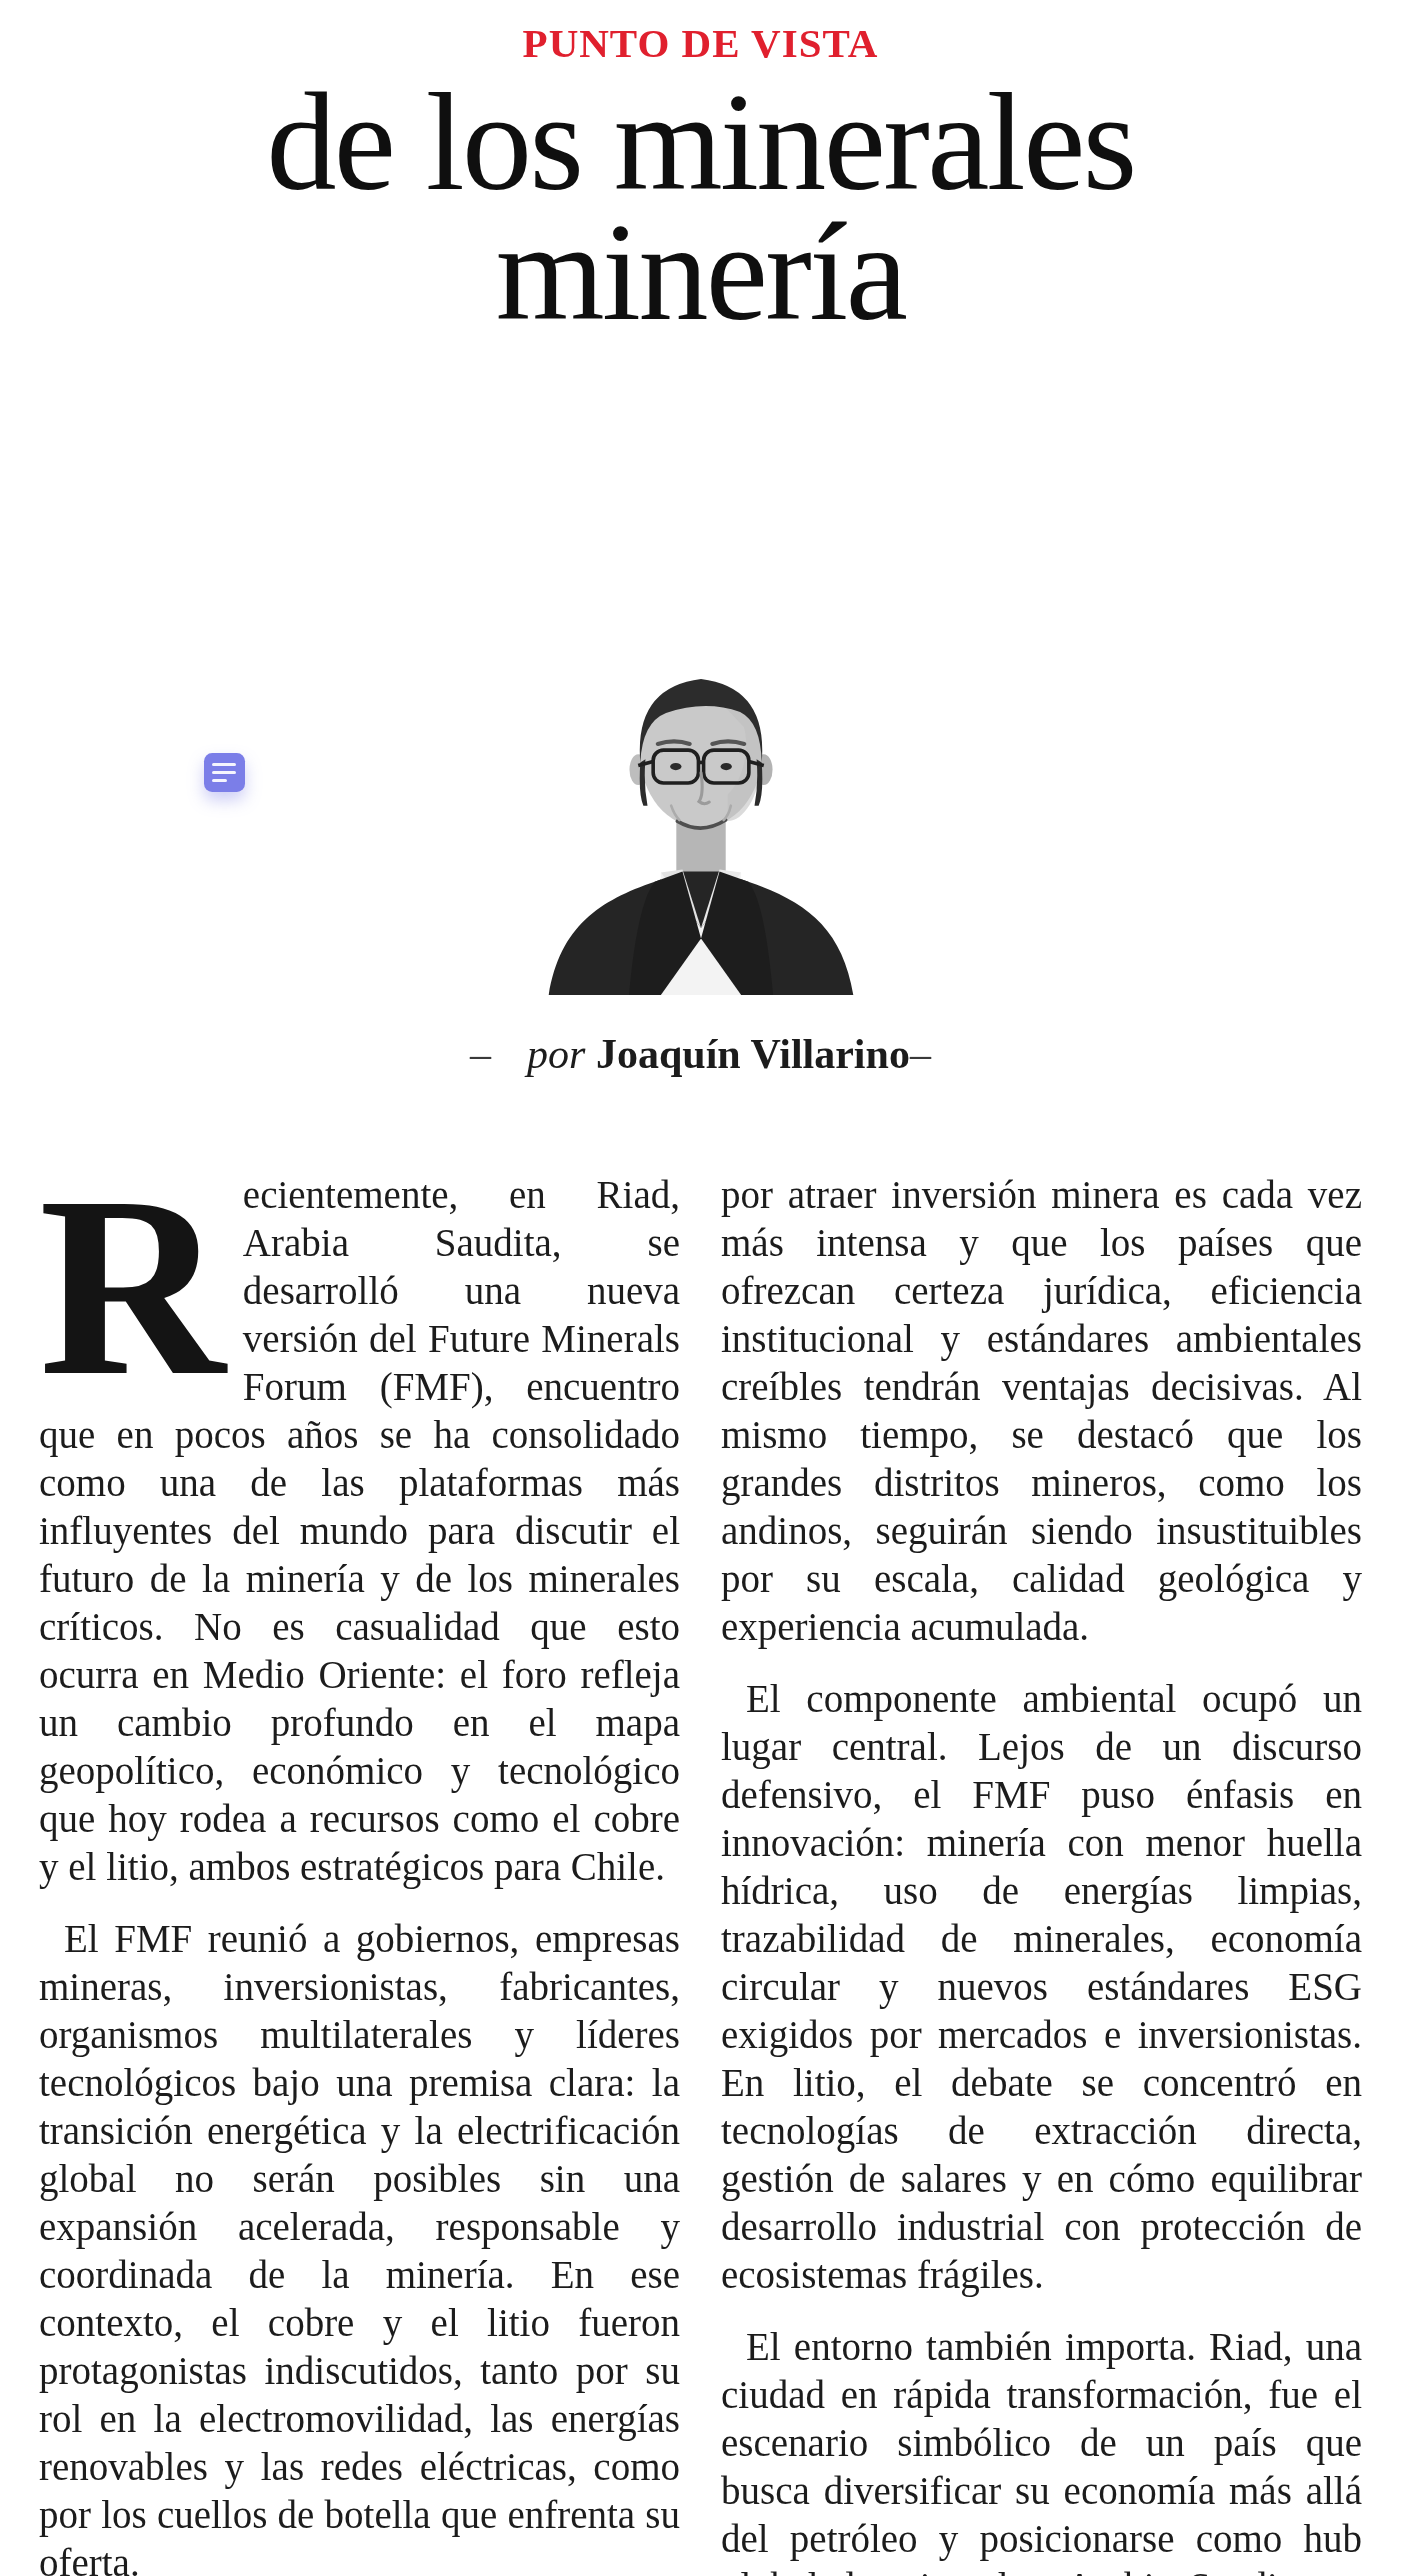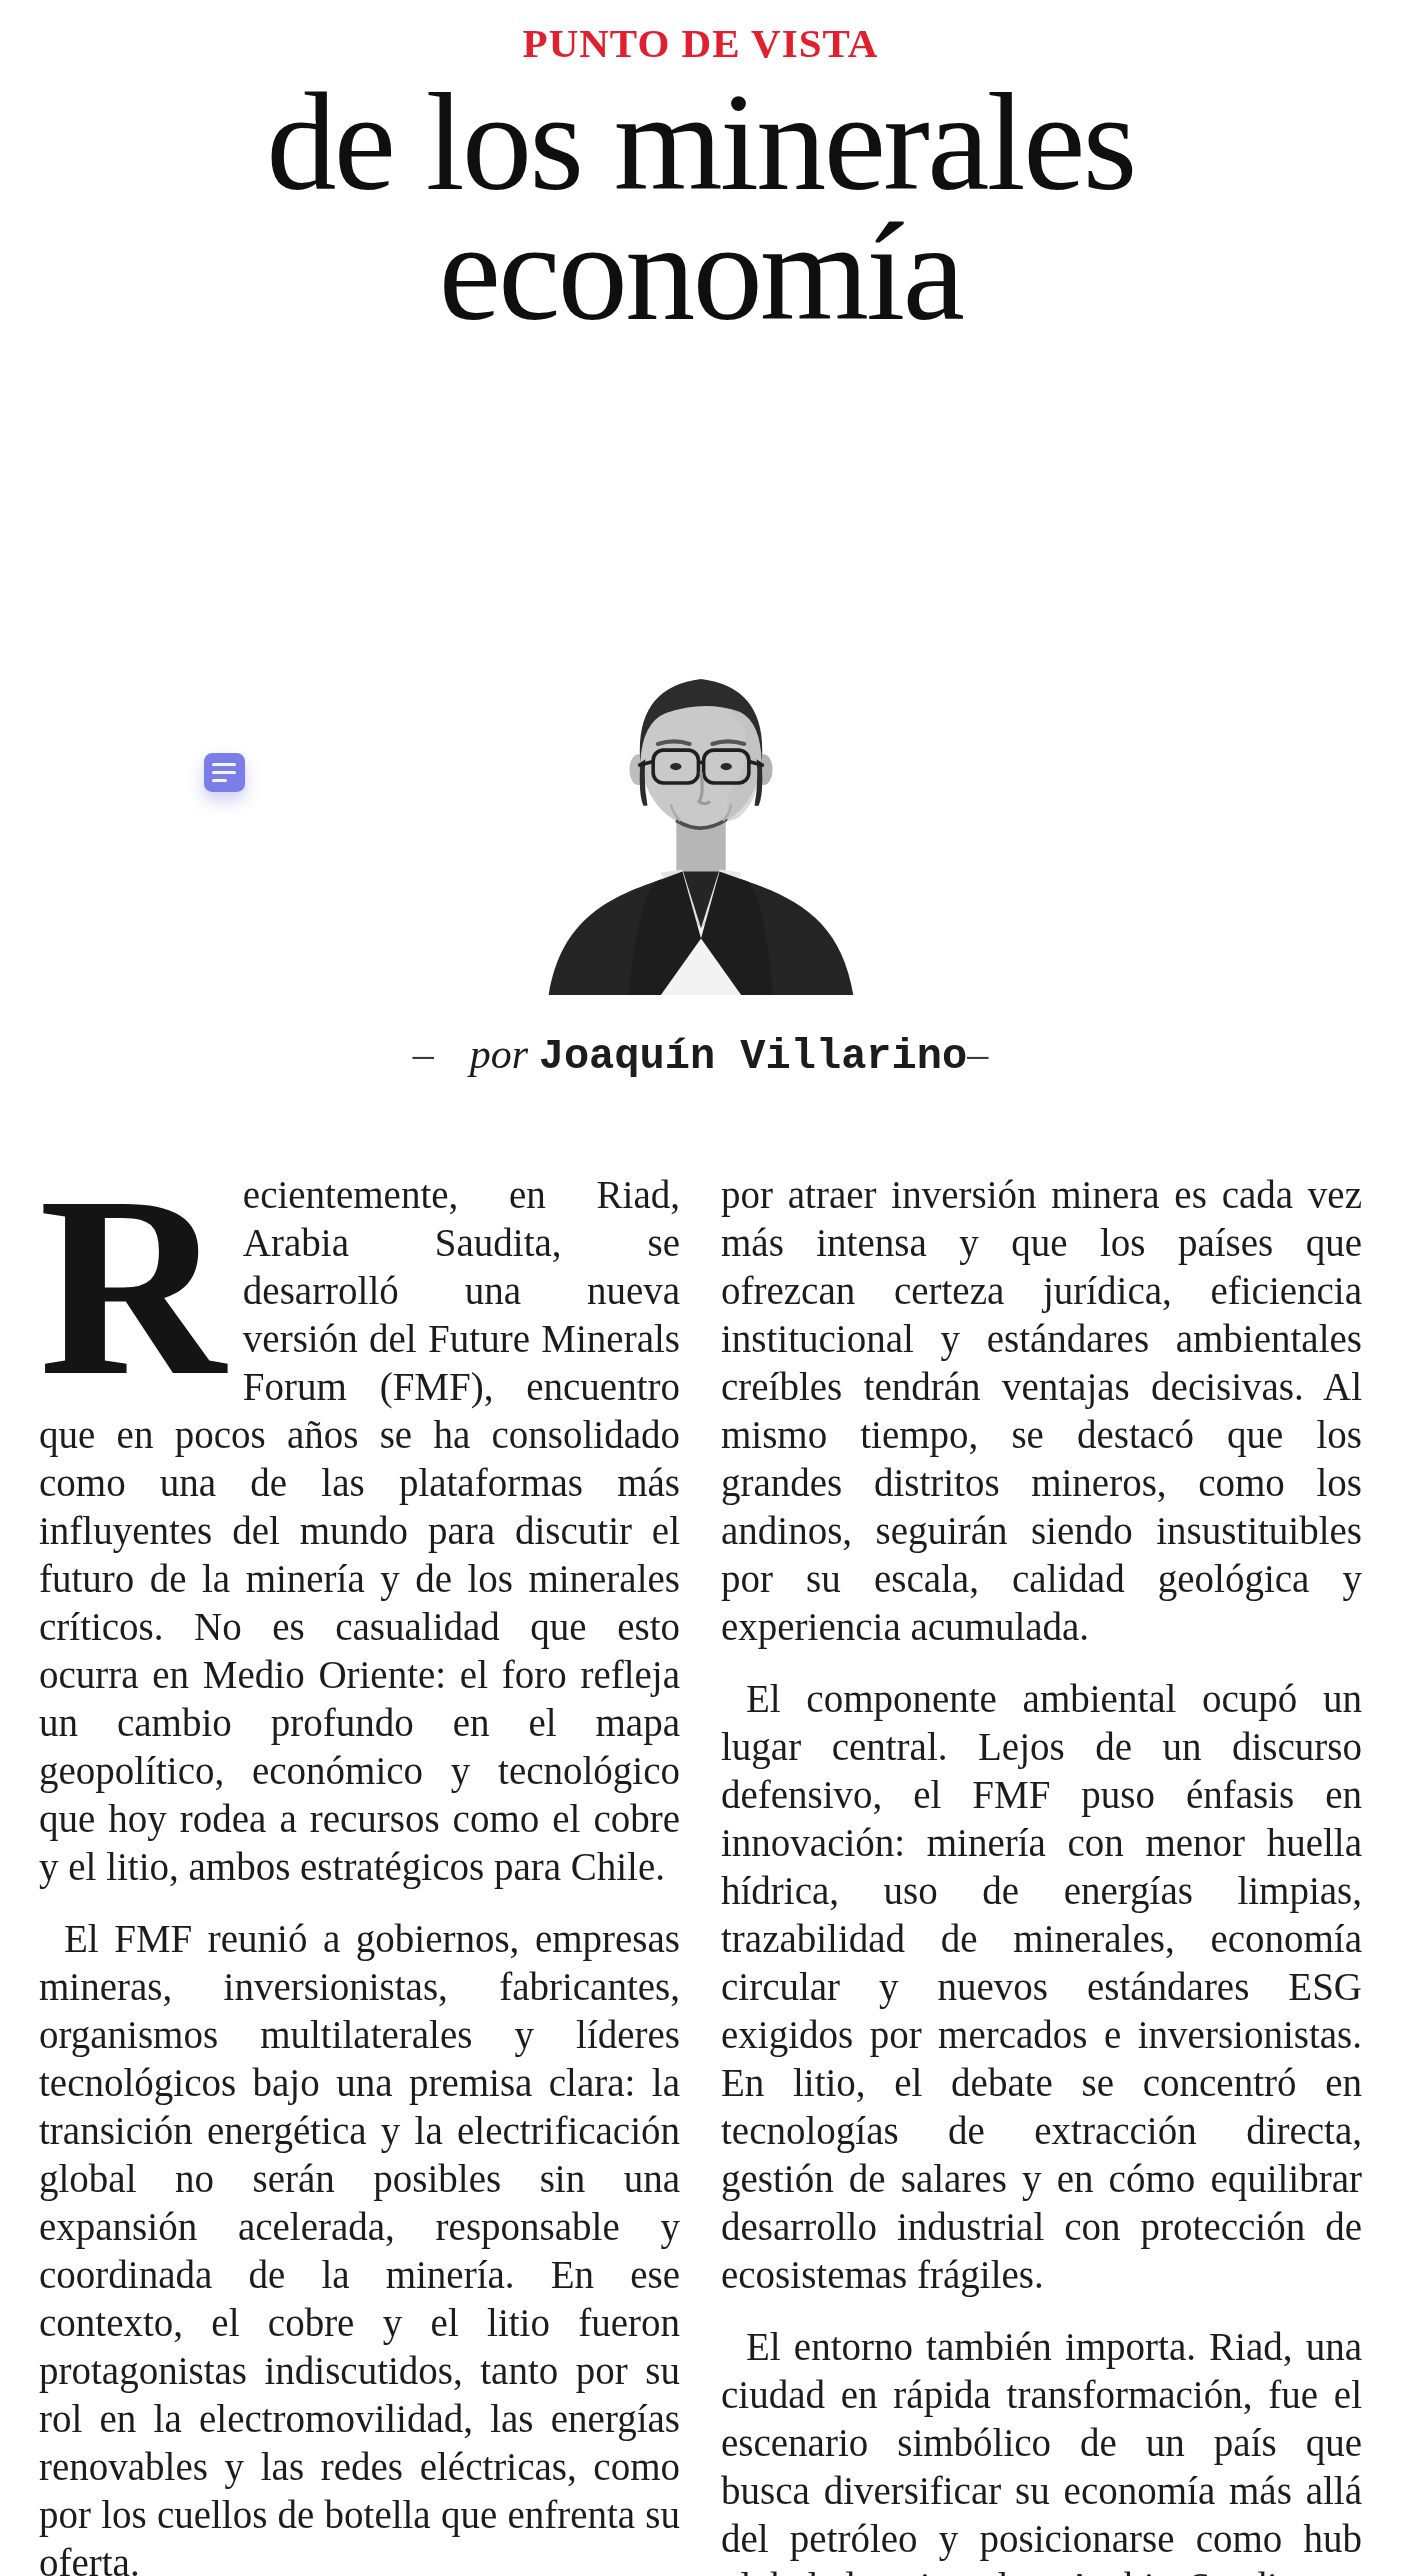--- a/index.html
+++ b/index.html
@@ -27,42 +27,42 @@
               box-shadow:0 8.2px 15.5px rgba(123,126,232,.38);
               display:flex;flex-direction:column;justify-content:center;
               align-items:flex-start;gap:4.6px;padding-left:7.7px;cursor:pointer;}
   .float-icon i{display:block;height:3.1px;border-radius:1.5px;background:rgba(255,255,255,.92);}
   .float-icon .b1{width:24px}.float-icon .b2{width:24px}.float-icon .b3{width:15.5px}
 
   
   .byline{position:absolute;top:1030px;left:0;width:100%;text-align:center;
           font-size:42px;color:#1c1c1c;}
   .byline .pre{font-style:italic;margin-left:36px;}
-  .byline .name{font-weight:bold;font-family:Liberation Mono, monospace;}
+  .byline .name{font-weight:bold;}
   .byline .dash{color:#3a3a3a;}
 
   
   .article{position:absolute;left:39px;top:1171px;width:1324px;height:2489px;
            display:grid;grid-template-columns:641px 641px;column-gap:41px;
            font-size:39px;line-height:48px;text-align:justify;overflow:hidden;}
   .article p{margin:0;hyphens:auto;-webkit-hyphens:auto;}
   .article p.indent{text-indent:25px;margin-top:24px;}
   .dropcap{float:left;font-weight:bold;font-size:258px;line-height:216px;
            margin:7.2px 21.6px 0 0;letter-spacing:-4.1px;color:#141414;}
 </style>
 </head>
 <body>
 
 <div class="page">
 
   <div class="kicker" style="color:#e0202e">PUNTO DE VISTA</div>
 
   <h1 class="headline">
     <span class="hl">de los minerales</span>
-    <span class="hl">economía</span>
+    <span class="hl">minería</span>
   </h1>
 
   <div class="photo">
     <svg viewBox="0 0 670 690" xmlns="http://www.w3.org/2000/svg">
 
       <rect x="288" y="350" width="96" height="140" fill="#b6b6b6"></rect>
 
       <path d="M40,690 C62,556 140,506 246,470 L300,450 L372,450 L428,470 C534,506 610,556 632,690 Z" fill="#252525"></path>
 
       <path d="M258,690 L258,452 L336,560 L414,452 L414,690 Z" fill="#f3f3f3"></path>

